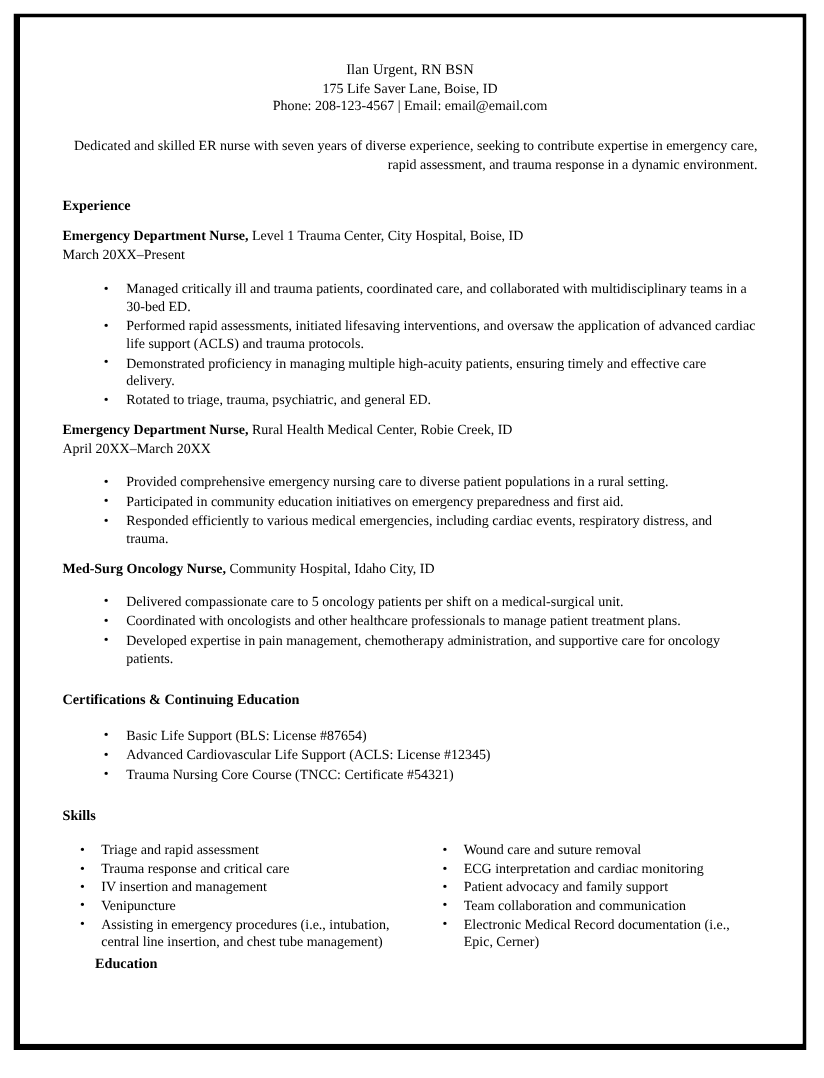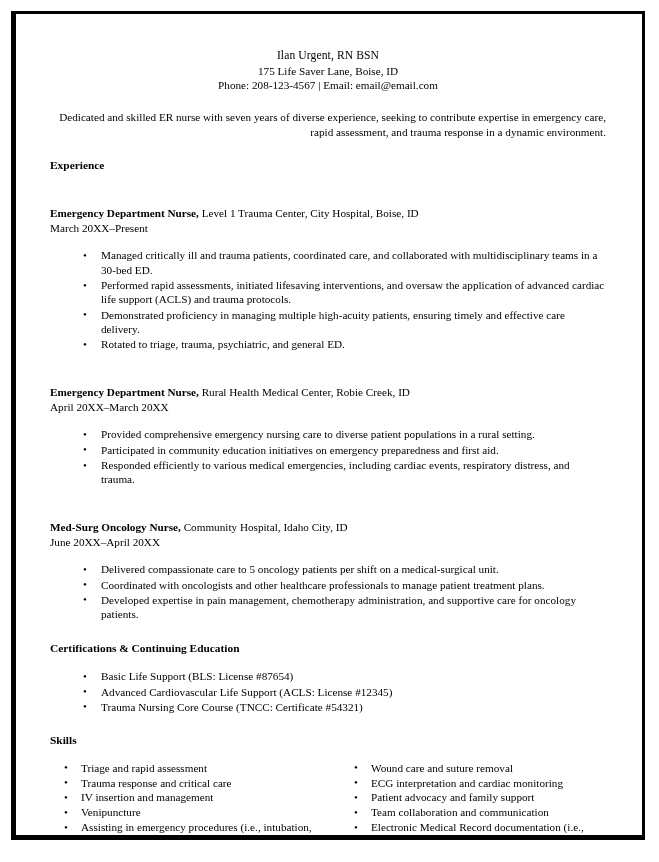--- a/index.html
+++ b/index.html
@@ -69,21 +69,21 @@
 
   
   .sec-head {
     font-weight: bold;
     font-size: 11.4px;
     margin-top: 19px;
   }
 
   
   .job {
-    margin-top: 33px;
+    margin-top: 9px;
   }
   .job-title {
     font-weight: bold;
   }
   .job-dates {
     margin-top: 1px;
   }
 
   
   ul.bullets {
@@ -178,21 +178,20 @@
         <div class="job-dates">April 20XX–March 20XX</div>
       </div>
       <ul class="bullets">
         <li>Provided comprehensive emergency nursing care to diverse patient populations in a rural setting.</li>
         <li>Participated in community education initiatives on emergency preparedness and first aid.</li>
         <li>Responded efficiently to various medical emergencies, including cardiac events, respiratory distress, and trauma.</li>
       </ul>
 
       <div class="job">
         <div><span class="job-title">Med-Surg Oncology Nurse,</span><span> Community Hospital, Idaho City, ID</span></div>
-        <div class="job-dates">June 20XX–April 20XX</div>
       </div>
       <ul class="bullets">
         <li>Delivered compassionate care to 5 oncology patients per shift on a medical-surgical unit.</li>
         <li>Coordinated with oncologists and other healthcare professionals to manage patient treatment plans.</li>
         <li>Developed expertise in pain management, chemotherapy administration, and supportive care for oncology patients.</li>
       </ul>
 
       <div class="sec-head">Certifications &amp; Continuing Education</div>
       <ul class="bullets certs">
         <li>Basic Life Support (BLS: License #87654)</li>

